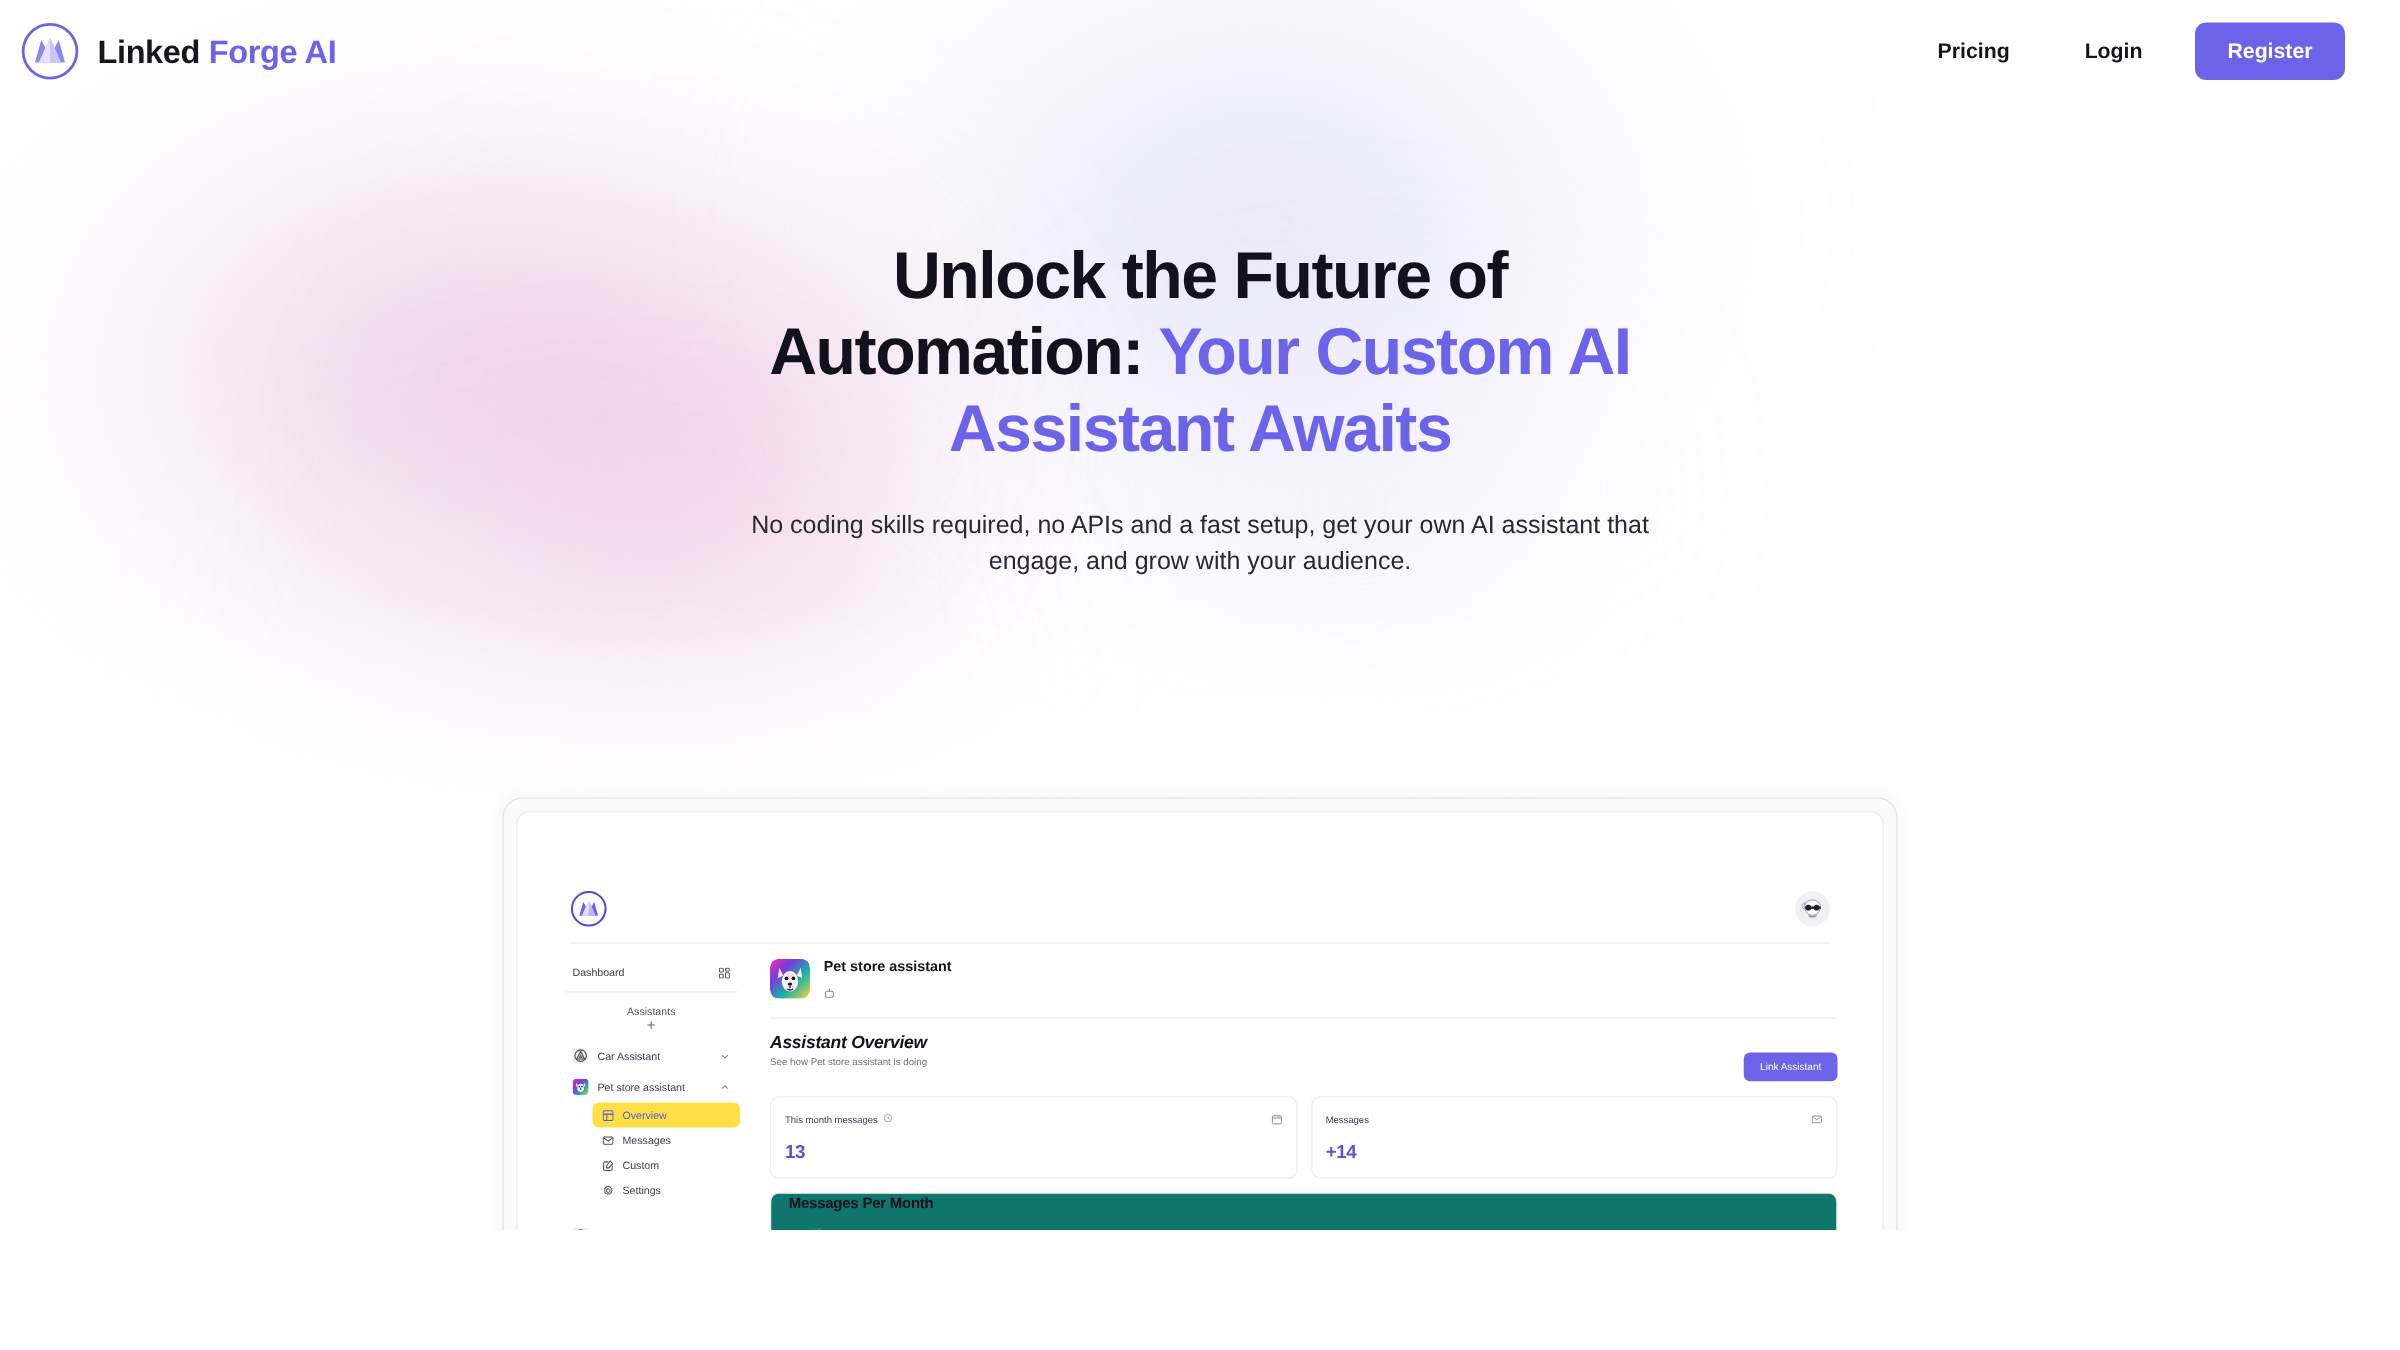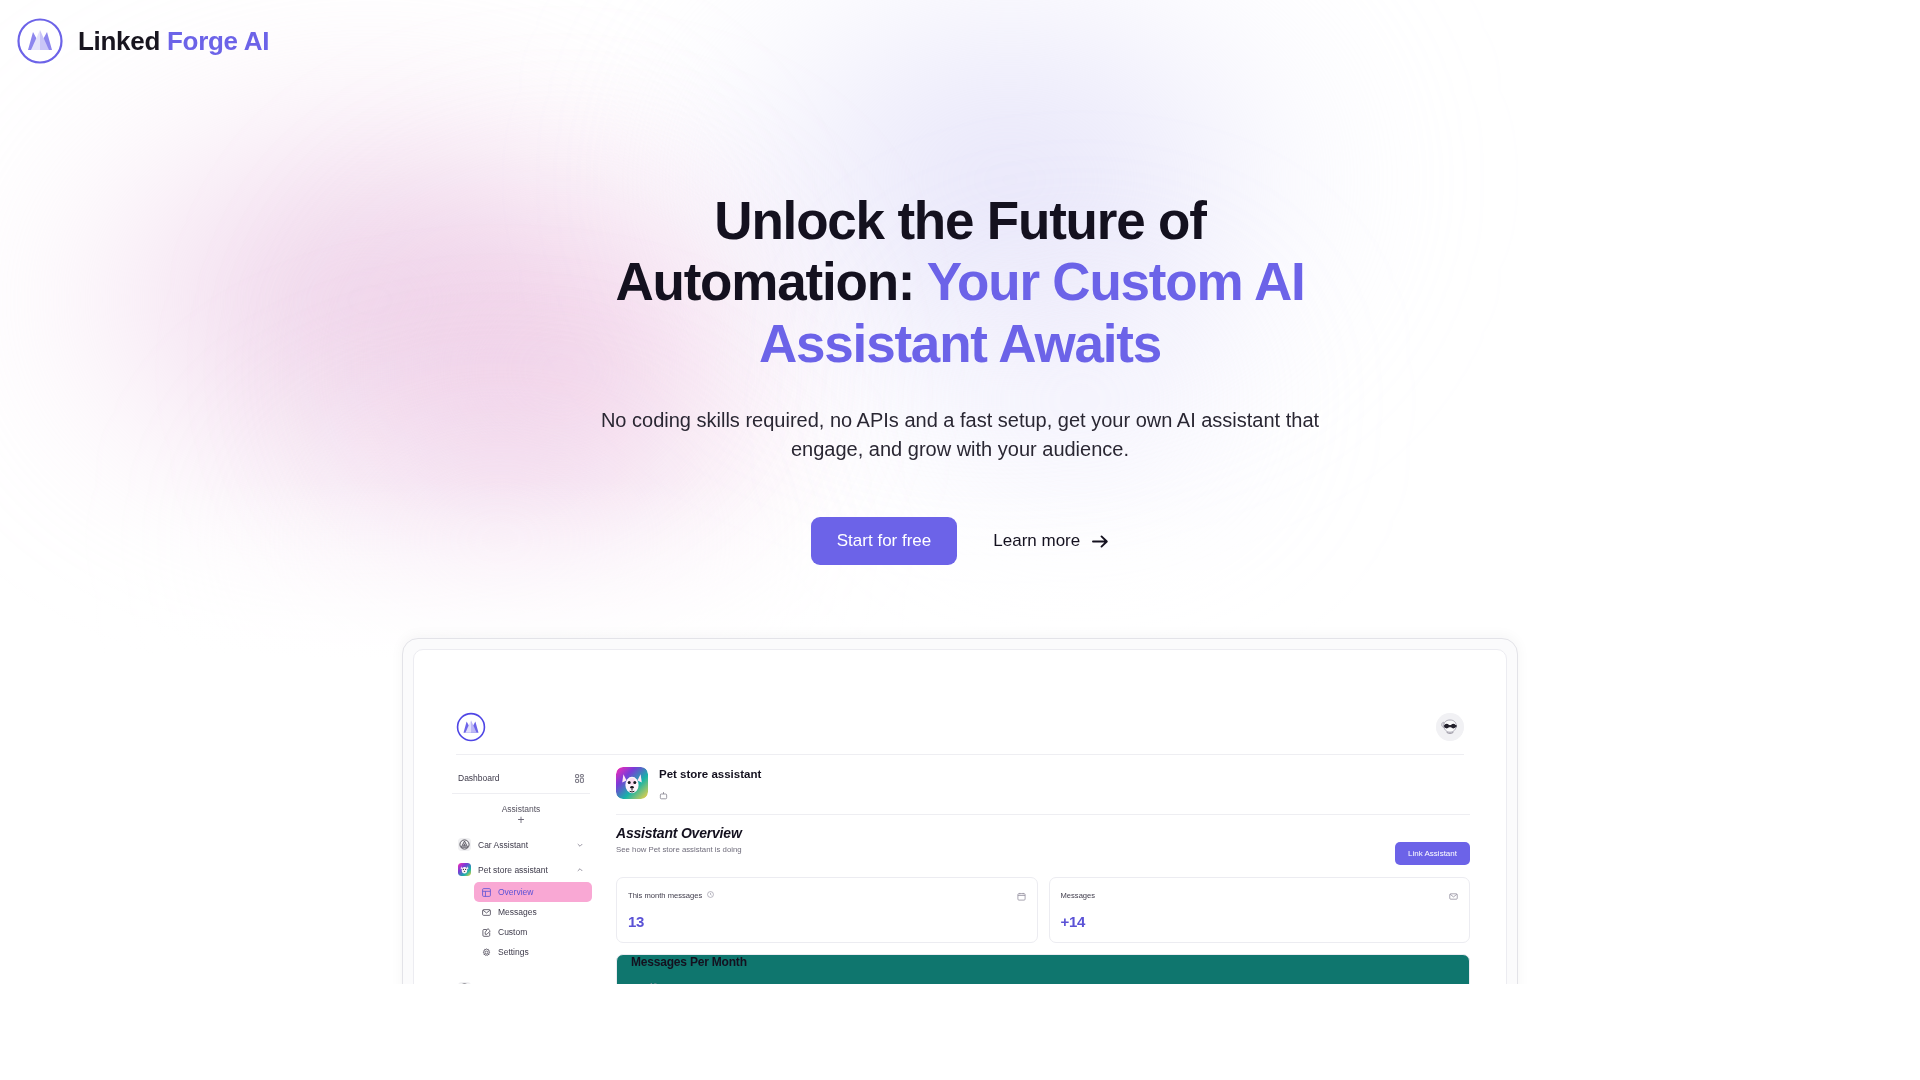--- a/index.html
+++ b/index.html
@@ -147,21 +147,21 @@
   .side-row .lbl { display:flex; align-items:center; gap:7px; }
   .side-sep { height:1px; background:#eeeef2; margin:4px 2px; }
   .side-head { color:#55525f; font-weight:400;flex-direction:column; }
   .side-plus { color:#6d6a78; font-size:12px; line-height:1; }
   .side-av { width:13px; height:13px; border-radius:3px; flex:0 0 13px; overflow:hidden; }
   .side-child {
     display:flex; align-items:center; gap:7px;
     margin-left:24px; padding:5px 8px; border-radius:5px;
     color:#3d3a4a; cursor:pointer;
   }
-  .side-child.active { background:#f9a8d4; color:#5b52d6; }
+  .side-child.active { background:#fde047; color:#5b52d6; }
   .side-child svg, .side-row svg { display:block; flex:0 0 auto; }
   .chev { color:#8b8896; font-size:9px; line-height:1; }
 
   
   .main { flex:1; min-width:0; padding-left:14px; }
   .asst-head { display:flex; align-items:flex-start; gap:11px; padding-bottom:10px; }
   .asst-av { width:32px; height:32px; border-radius:7px; flex:0 0 32px; overflow:hidden; }
   .asst-name { font-size:11.5px; font-weight:700; color:#14111f; line-height:1.3; }
   .asst-tag { margin-top:4px; color:#7b7886; }
   .main-sep { height:1px; background:#eeeef2; }
@@ -219,43 +219,37 @@
           <path d="M24 13 L33 33 L24 33 Z" fill="#c9c5f7"></path>
           <path d="M24 13 L15 33 L24 33 Z" fill="#e5e3fb"></path>
         </svg>
       </span>
       <span class="brand-name">
         <span class="w1">Linked</span>
         <span class="w2">Forge AI</span>
       </span>
     </div>
 
+    <div class="nav-right">
+      <a class="nav-link">Pricing</a>
+      <a class="nav-link">Login</a>
+      <button class="nav-cta">Register</button>
+    </div>
   </div>
 
   <div class="hero">
     <h1>
       <span>Unlock the Future of</span>
       <span>Automation: </span><span class="accent">Your Custom AI</span>
       <span class="accent">Assistant Awaits</span>
     </h1>
     <p class="hero-sub">
       <span>No coding skills required, no APIs and a fast setup, get your own AI assistant that</span><br>
       <span>engage, and grow with your audience.</span>
     </p>
-    <div class="hero-actions">
-      <button class="btn-primary">Start for free</button>
-      <button class="btn-link">
-        <span>Learn more</span>
-        <span>
-          <svg width="17" height="15" viewBox="0 0 17 15">
-            <path d="M1 7.5 H14.4 M9.5 2.4 L14.8 7.5 L9.5 12.6" fill="none" stroke="#14111f" stroke-width="1.9" stroke-linecap="round" stroke-linejoin="round"></path>
-          </svg>
-        </span>
-      </button>
-    </div>
   </div>
 
   <div class="mock-wrap">
     <div class="mock-outer">
       <div class="mock-screen">
 
         <div class="app">
 
           <div class="app-top">
             <span class="app-logo">

